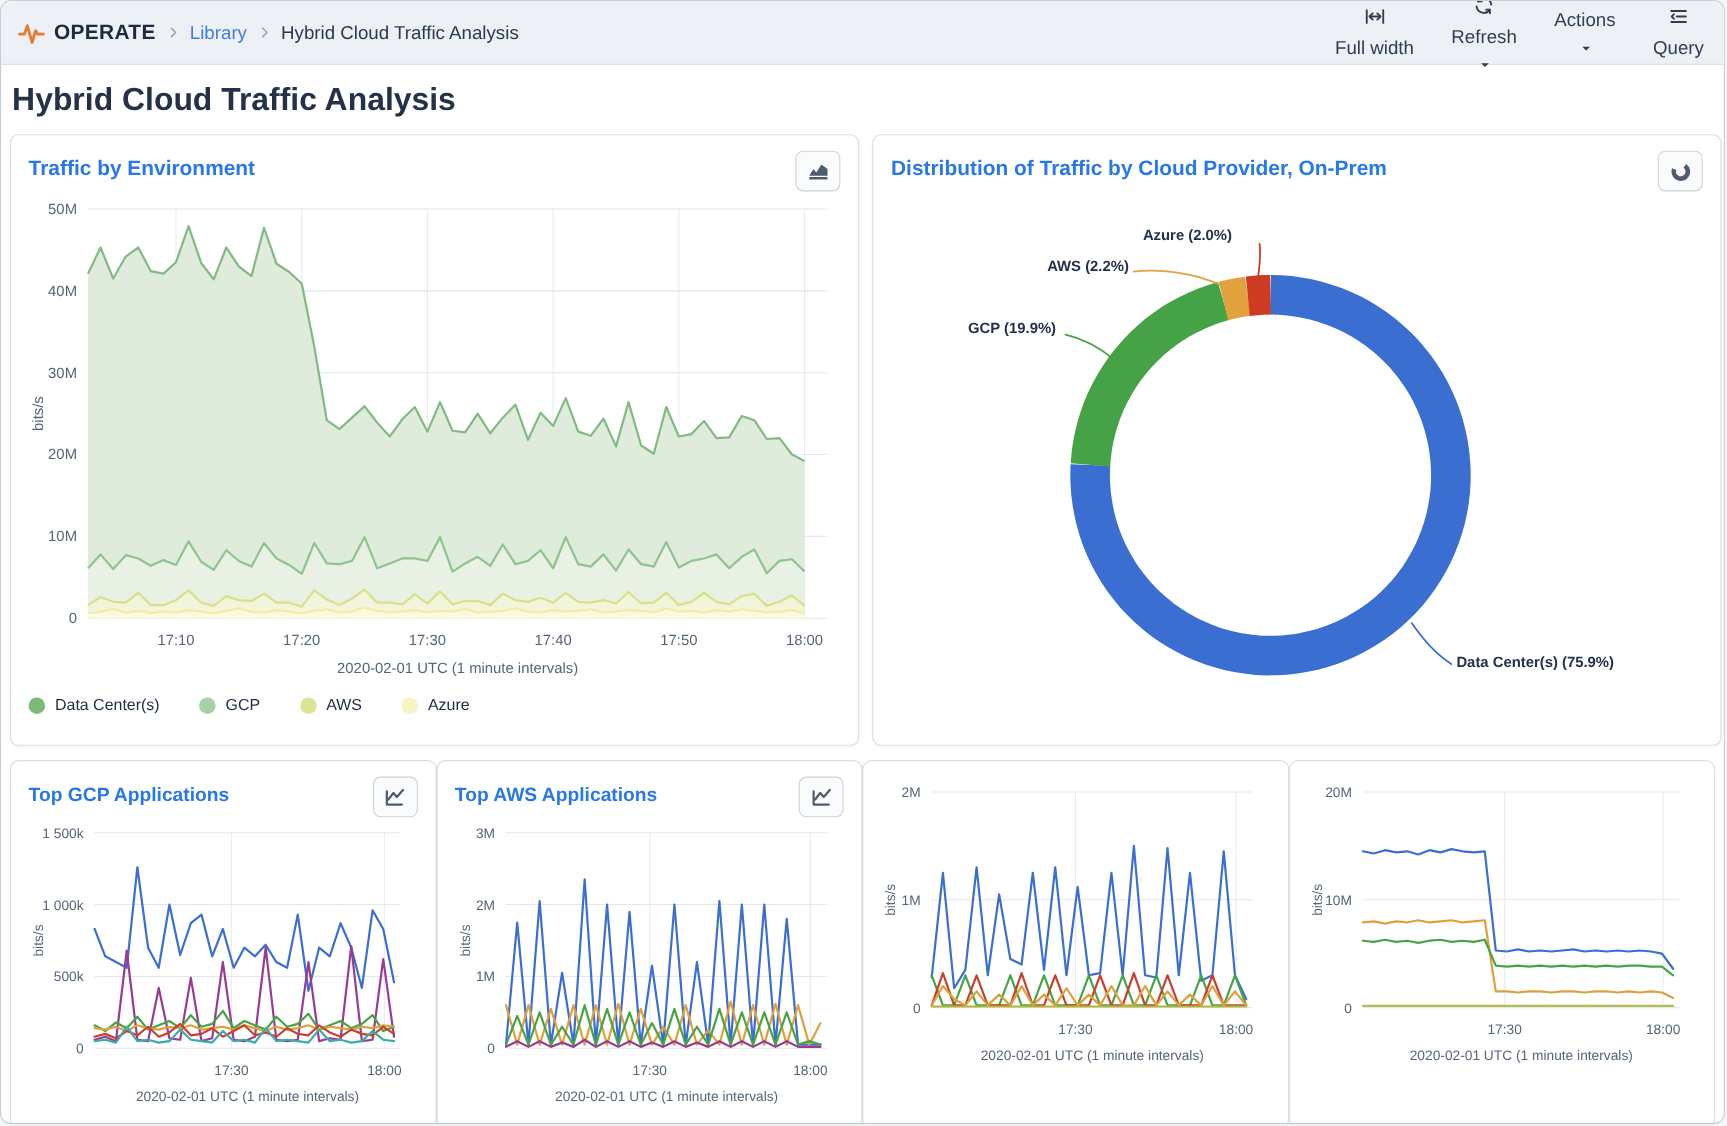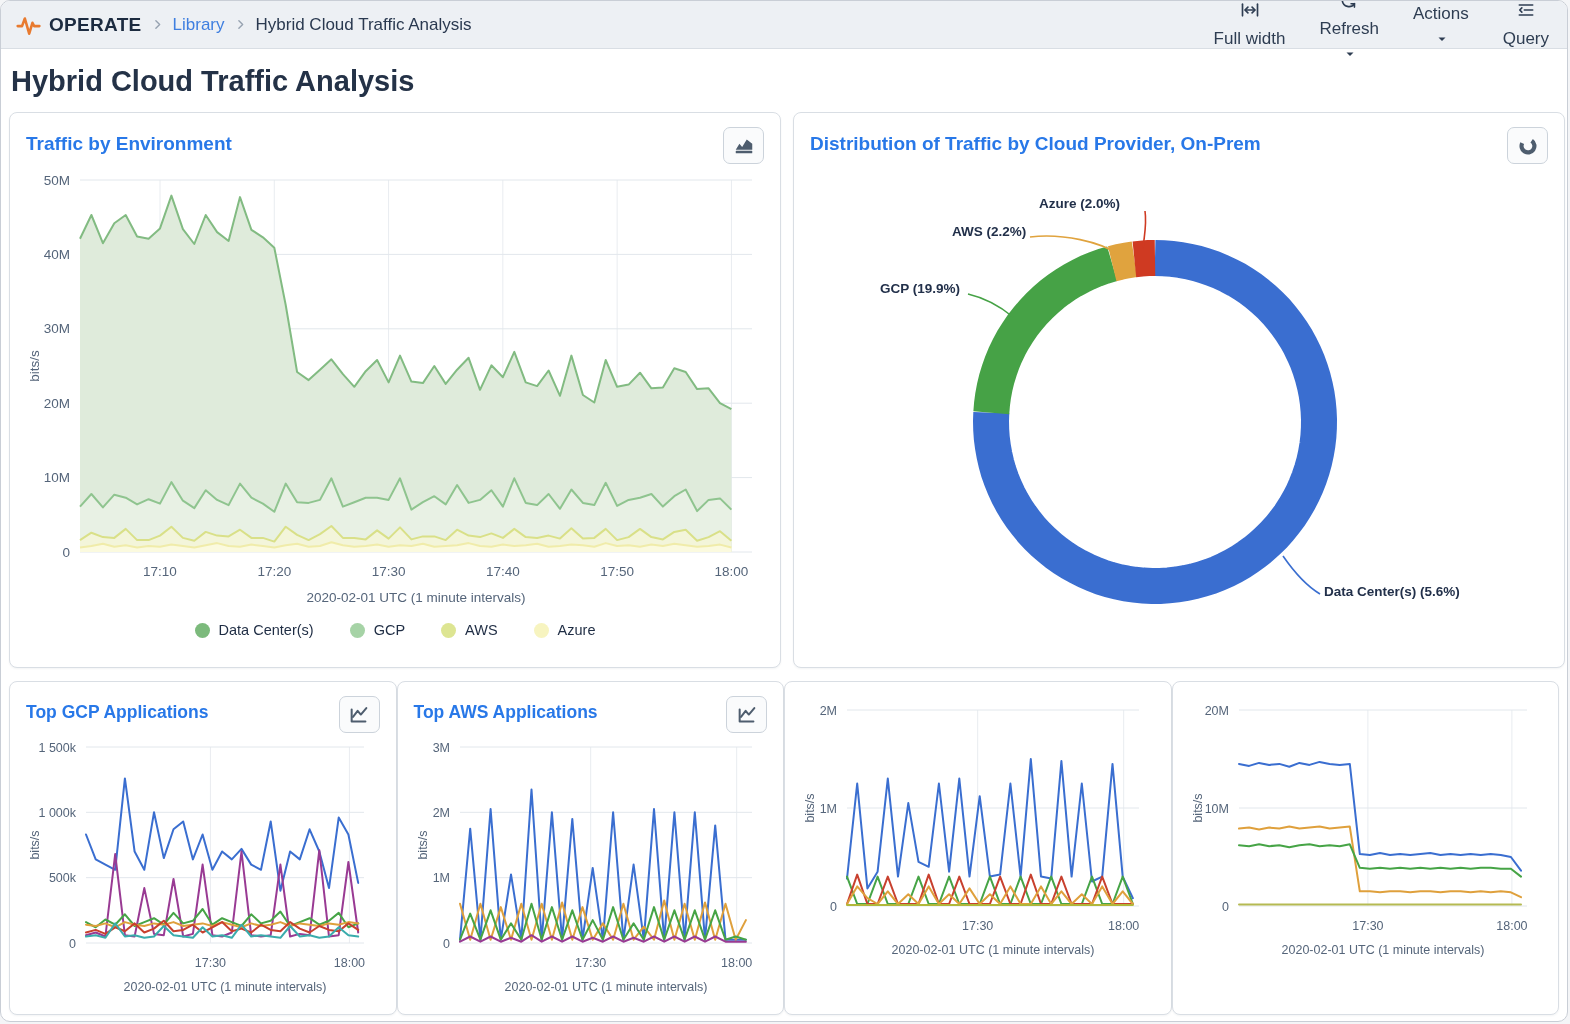--- a/index.html
+++ b/index.html
@@ -1,21 +1,21 @@
 <!DOCTYPE html>
 <html><head>
 <meta charset="utf-8">
 <style>
   * { box-sizing: border-box; }
   html,body { margin:0; padding:0; background:#f4f5f7; }
   body { width:1570px; height:1024px; font-family:"Liberation Sans", sans-serif; color:#27364b; }
   .app { width:1568px; height:1022px; background:#fff; border:1px solid #c9ced6; border-radius:10px; overflow:hidden; }
 
   
-  .topbar { height:48px; display:flex; align-items:center; padding:0 18px 0 14px; background:#edf0f4; border-bottom:1px solid #d9dee4; }
+  .topbar { height:58px; display:flex; align-items:center; padding:0 18px 0 14px; background:#edf0f4; border-bottom:1px solid #d9dee4; }
   .brand { display:flex; align-items:center; gap:8px; }
   .brand-name { font-size:19px; font-weight:700; color:#1c2b40; letter-spacing:.3px; }
   .crumb-sep { color:#97a3b1; margin:0 9px; display:flex; align-items:center; }
   .crumb-link { color:#3f7fe0; font-size:17px; cursor:pointer; }
   .crumb-current { color:#2a3950; font-size:17px; }
   .topnav { margin-left:auto; display:flex; align-items:center; gap:34px; }
   .topnav-item { display:flex; align-items:center; gap:9px; font-size:17px; color:#2e3d52; cursor:pointer;flex-direction:column; }
   .caret { margin-left:2px; }
 
   
@@ -24,21 +24,21 @@
   .row2 { display:grid; grid-template-columns:repeat(4,1fr); margin:0 8px; }
   .panel { background:#fff; border:1px solid #d9dee4; border-radius:8px; padding:14px 16px; box-shadow:0 1px 2px rgba(16,36,64,.05); }
   .row1 .panel { height:556px; }
   .row2 .panel { height:334px; }
   .panel-head { display:flex; justify-content:space-between; align-items:flex-start; }
   .panel-title { color:#2878e8; font-weight:700; font-size:19px; padding-top:6px; }
   .row2 .panel-title { font-size:17.5px; }
   .icon-btn { width:41px; height:37px; border:1px solid #ccd3db; border-radius:7px; background:#fafbfc; display:flex; align-items:center; justify-content:center; cursor:pointer; flex:none; }
 
   .chart { margin-top:2px; }
-  .legend { display:flex; justify-content:center; gap:36px; margin-top:8px; font-size:14.5px; color:#1f2d44; }
+  .legend { display:flex; justify-content:flex-start; gap:36px; margin-top:8px; font-size:14.5px; color:#1f2d44; }
   .legend-item { display:flex; align-items:center; gap:9px; cursor:pointer; }
   .legend-dot { width:15px; height:15px; border-radius:50%; flex:none; }
 
   
   .donut-wrap { position:relative; width:738px; height:488px; }
   .callout { position:absolute; font-size:13.5px; font-weight:700; color:#22304a; white-space:nowrap; }
   .co-dc    { left:514px; top:420px; }
   .co-gcp   { left:70px;  top:117px; }
   .co-aws   { left:142px; top:60px; }
   .co-azure { left:229px; top:32px; }
@@ -209,21 +209,21 @@
         <div id="donut-host" style="position:absolute;left:0;top:0"><svg width="738" height="488" viewBox="0 0 738 488">
               <path d="M345.0 94.0L353.5 94.2L362.0 94.9L370.4 96.0L378.8 97.5L387.0 99.5L395.2 101.9L403.2 104.7L411.1 107.9L418.8 111.5L426.3 115.5L433.5 119.9L440.6 124.7L447.3 129.8L453.8 135.3L460.1 141.1L466.0 147.2L471.5 153.7L476.8 160.4L481.6 167.3L486.2 174.5L490.3 181.9L494.0 189.6L497.4 197.4L500.3 205.4L502.8 213.5L504.9 221.7L506.6 230.1L507.8 238.5L508.6 246.9L509.0 255.4L508.9 263.9L508.4 272.4L507.4 280.9L506.0 289.2L504.2 297.5L501.9 305.7L499.2 313.8L496.1 321.7L492.6 329.5L488.7 337.0L484.4 344.3L479.8 351.5L474.7 358.3L469.4 364.9L463.7 371.2L457.6 377.2L451.3 382.9L444.7 388.2L437.8 393.2L430.7 397.8L423.3 402.1L415.8 405.9L408.0 409.4L400.1 412.5L392.0 415.1L383.8 417.3L375.5 419.1L367.1 420.5L358.6 421.4L350.2 421.9L341.7 422.0L333.2 421.6L324.7 420.7L316.3 419.5L308.0 417.8L299.7 415.6L291.6 413.1L283.7 410.1L275.9 406.7L268.3 402.9L260.9 398.8L253.7 394.2L246.7 389.3L240.1 384.0L233.7 378.4L227.6 372.5L221.8 366.3L216.4 359.7L211.3 352.9L206.5 345.9L202.2 338.6L198.2 331.1L194.6 323.4L191.4 315.5L188.6 307.5L186.3 299.3L184.4 291.0L182.9 282.6L181.8 274.2L181.2 265.7L181.0 257.2L181.3 248.7" fill="none" stroke="#3a6ed0" stroke-width="36"></path>
               <path d="M181.3 248.7L182.0 240.2L183.1 231.8L184.7 223.4L186.7 215.1L189.2 206.9L192.0 198.8L195.3 190.9L199.0 183.2L203.1 175.7L207.6 168.5L212.4 161.4L217.7 154.7L223.2 148.2L229.1 142.0L235.3 136.1L241.8 130.5L248.6 125.3L255.6 120.5L262.9 116.0L270.4 112.0L278.1 108.3L286.0 105.0L294.0 102.1L302.2 99.7" fill="none" stroke="#46a246" stroke-width="36"></path>
               <path d="M302.2 99.7L309.6 97.9L317.0 96.4L324.4 95.3" fill="none" stroke="#e0a33e" stroke-width="36"></path>
               <path d="M324.4 95.3L331.3 94.6L338.1 94.1L345.0 94.0" fill="none" stroke="#cf3a22" stroke-width="36"></path>
               <path d="M510 430 C495 421 482 405 473 392" fill="none" stroke="#3a6ed0" stroke-width="1.6"></path>
               <path d="M158 130 C175 134 191 143 203 153" fill="none" stroke="#46a246" stroke-width="1.6"></path>
               <path d="M220 73 C252 69 292 78 309 91" fill="none" stroke="#e0a33e" stroke-width="1.6"></path>
               <path d="M335 47 C337 61 334 72 333 85" fill="none" stroke="#cf3a22" stroke-width="1.6"></path>
             </svg></div>
-        <div class="callout co-dc">Data Center(s) (5.6%)</div>
+        <div class="callout co-dc">Data Center(s) (75.9%)</div>
         <div class="callout co-gcp">GCP (19.9%)</div>
         <div class="callout co-aws">AWS (2.2%)</div>
         <div class="callout co-azure">Azure (2.0%)</div>
       </div>
     </div>
   </div>
 
   <div class="row2">
     <div class="panel">
       <div class="panel-head">

